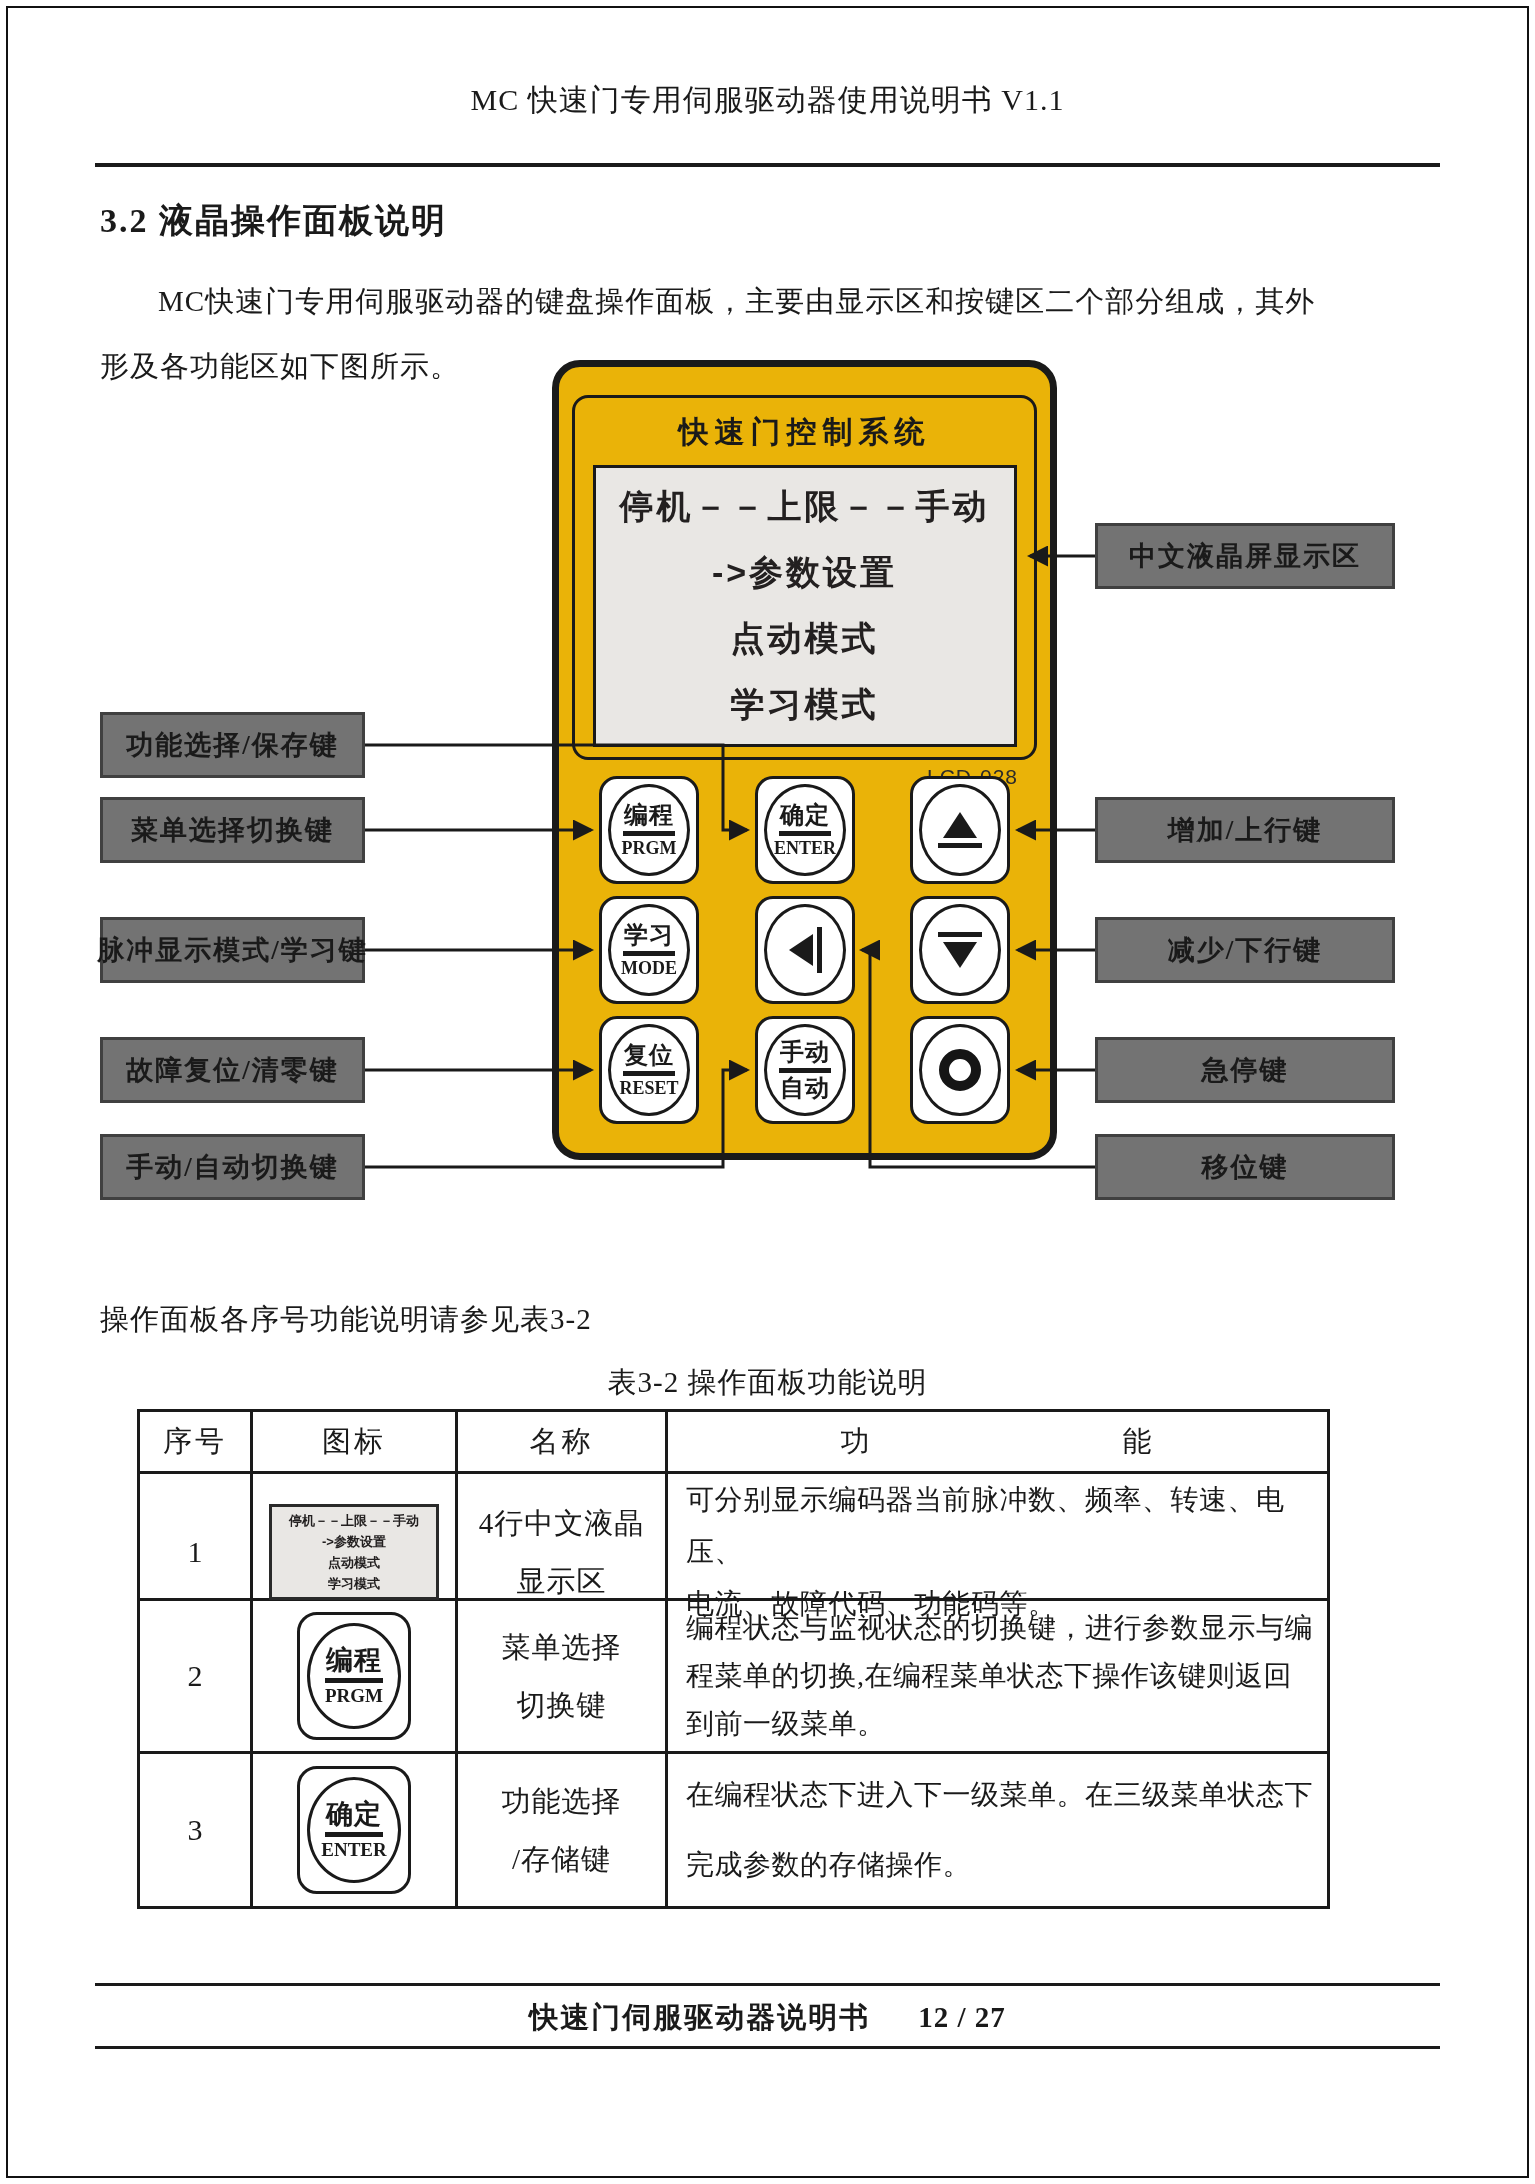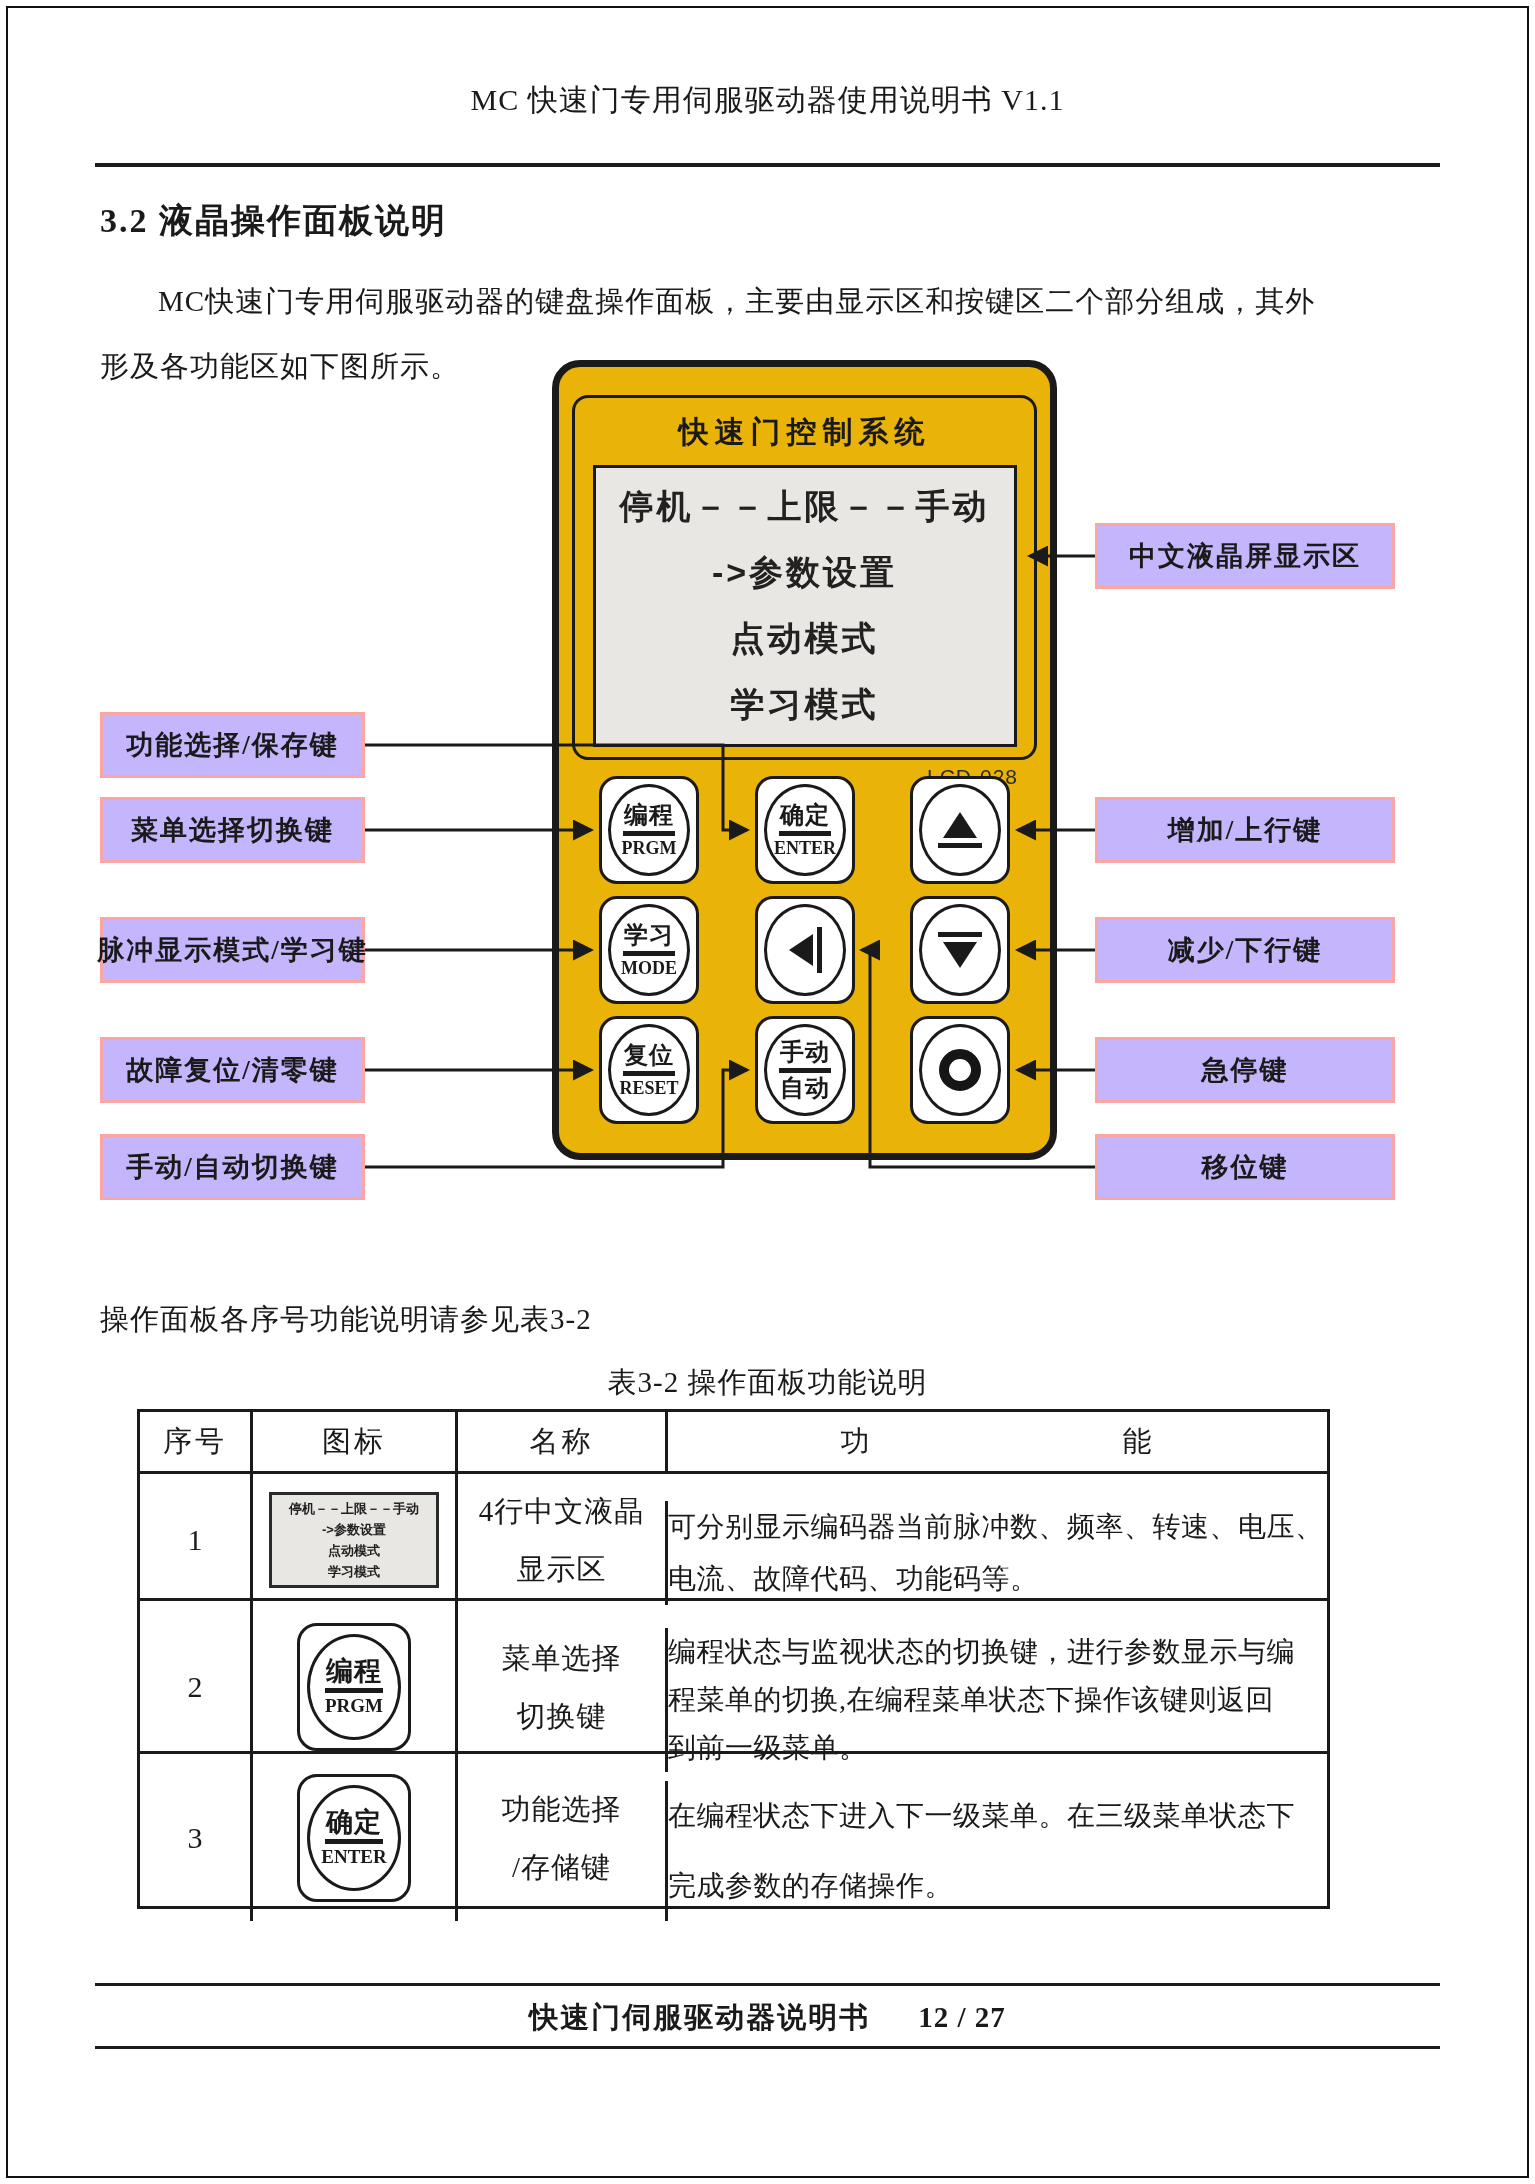--- a/index.html
+++ b/index.html
@@ -51,21 +51,21 @@
   .en{font-family:Liberation Serif, serif;font-weight:bold;font-size:18px;line-height:1;letter-spacing:0;}
   .tri-up{width:0;height:0;border-left:17px solid transparent;border-right:17px solid transparent;border-bottom:26px solid #1a1a1a;}
   .tri-down{width:0;height:0;border-left:17px solid transparent;border-right:17px solid transparent;border-top:26px solid #1a1a1a;}
   .tri-left{width:0;height:0;border-top:16px solid transparent;border-bottom:16px solid transparent;border-right:24px solid #1a1a1a;}
   .vbar{width:5px;height:46px;background:#1a1a1a;}
   .icon-col{display:flex;flex-direction:column;align-items:center;gap:5px;}
   .icon-row{display:flex;flex-direction:row;align-items:center;gap:4px;}
   .ring{width:42px;height:42px;border-radius:50%;border:10px solid #151515;box-sizing:border-box;}
 
   .callout{
-    position:absolute;height:66px;box-sizing:border-box;border:3px solid #fca5a5;background:#c4b5fd;
+    position:absolute;height:66px;box-sizing:border-box;border:3px solid #404040;background:#737373;
     display:flex;align-items:center;justify-content:center;
     font-size:27px;font-weight:bold;letter-spacing:2px;white-space:nowrap;
   }
   .callout.left{left:100px;width:265px;}
   .callout.right{left:1095px;width:300px;}
 
   .caption{left:0;top:888px;width:100%;text-align:center;font-size:30px;letter-spacing:2px;}
 
   
   .table-note{left:100px;top:1300px;font-size:29px;letter-spacing:1px;}
@@ -75,21 +75,21 @@
     border:3px solid #1a1a1a;background:#fff;
   }
   .trow{display:grid;grid-template-columns:110px 205px 210px 1fr;}
   .trow + .trow{border-top:3px solid #1a1a1a;}
   .tcell{border-left:3px solid #1a1a1a;display:flex;align-items:center;justify-content:center;box-sizing:border-box;}
   .tcell:first-child{border-left:none;}
   .th{height:59px;font-size:29px;letter-spacing:3px;}
   .fn-head{gap:250px;}
   .cell-no{font-size:30px;}
   .cell-name{flex-direction:column;font-size:29px;line-height:58px;letter-spacing:1px;}
-  .cell-func{flex-direction:column;align-items:flex-start;justify-content:center;font-size:28px;letter-spacing:0.5px;margin-top:27px;}
+  .cell-func{flex-direction:column;align-items:flex-start;justify-content:center;padding-left:18px;font-size:28px;letter-spacing:0.5px;}
   .r1{height:124px;} .r2{height:150px;} .r3{height:152px;}
   .r1 .cell-func{line-height:52px;} .r2 .cell-func{line-height:48px;} .r3 .cell-func{line-height:70px;}
   .mini-lcd{
     width:170px;height:96px;box-sizing:border-box;border:3px solid #2a2a2a;background:#e9e7e4;
     display:flex;flex-direction:column;justify-content:center;align-items:center;
   }
   .mini-line{font-family:"Liberation Sans","DejaVu Sans",sans-serif;font-weight:bold;font-size:13px;line-height:21px;color:#232020;}
   .tbl-btn{position:static;width:114px;height:128px;border-radius:20px;}
   .tbl-btn .oval{width:94px;height:106px;}
   .tbl-btn .zh{font-size:27px;}

